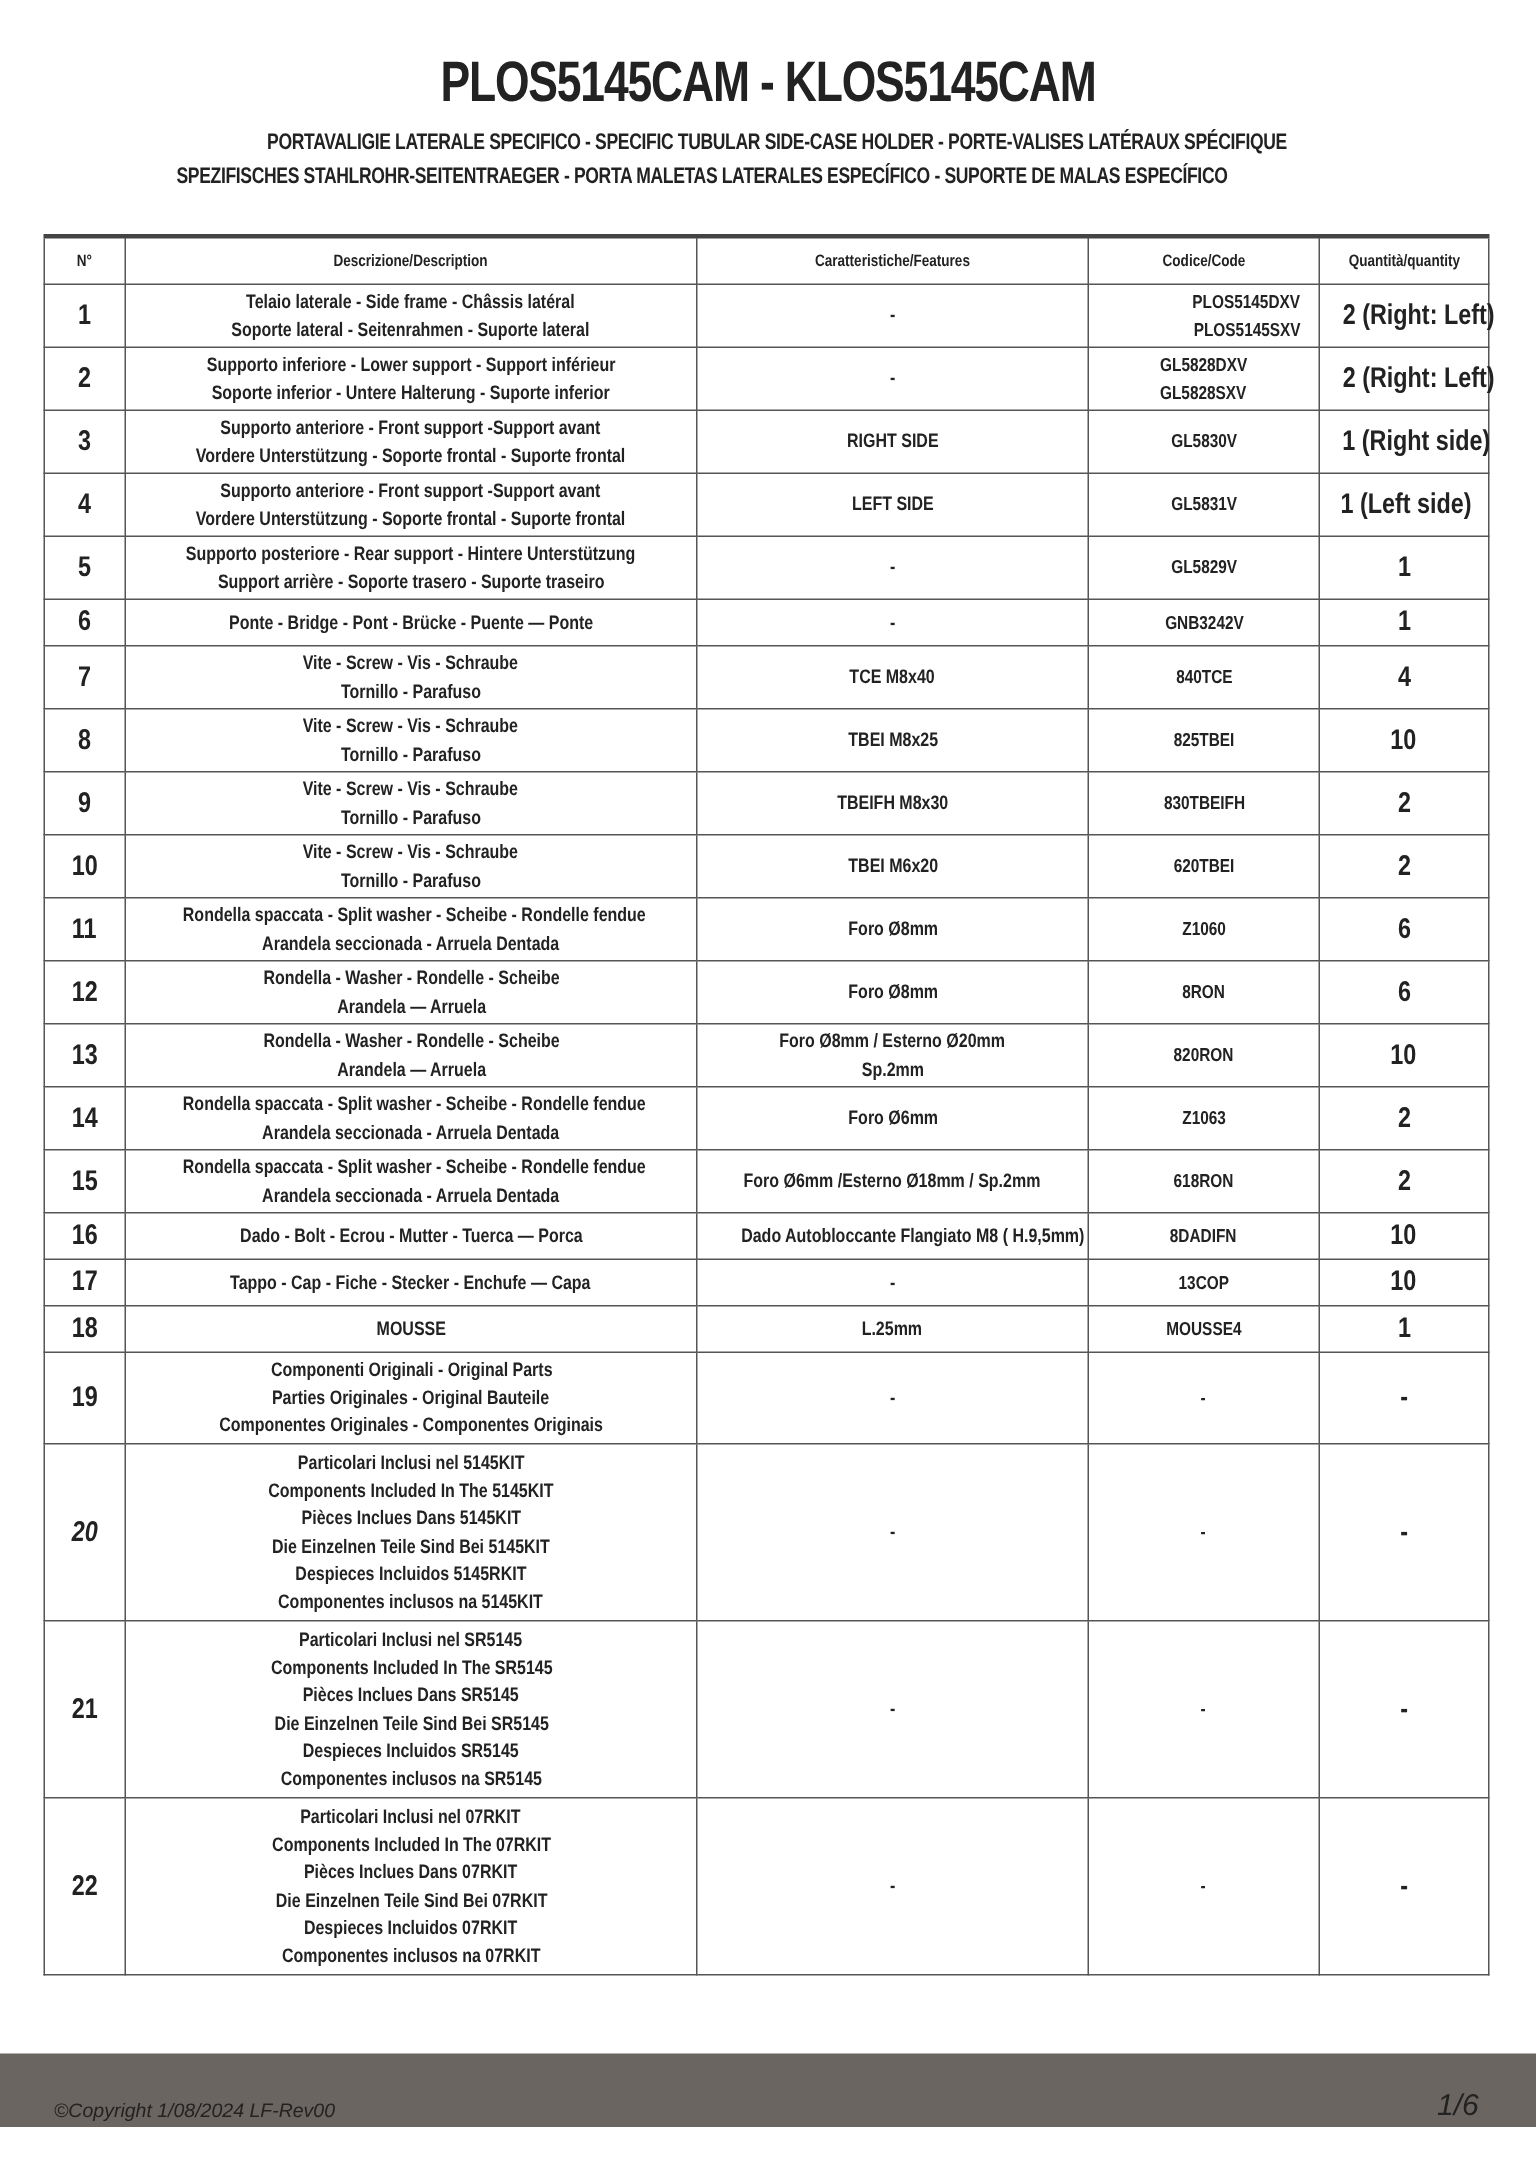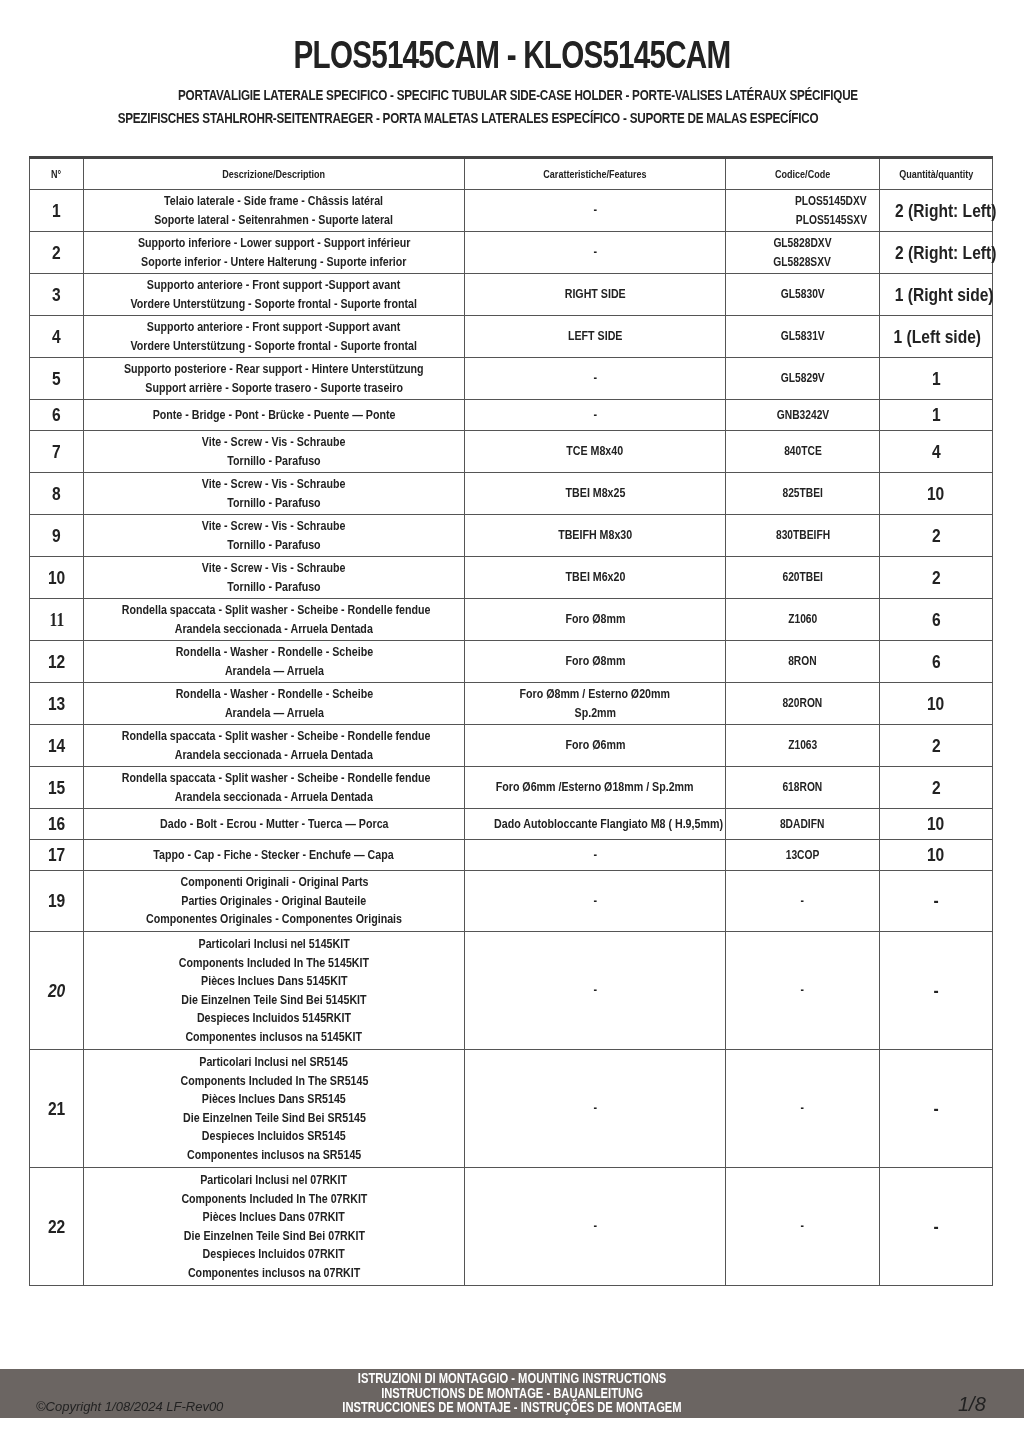--- a/index.html
+++ b/index.html
@@ -261,21 +261,21 @@
           <span class="line"><span class="cell-inner">TBEI M6x20</span></span>
         </td>
         <td class="code" style="height: 41px;">
           <span class="line"><span class="cell-inner">620TBEI</span></span>
         </td>
         <td class="qty" style="height: 41px;">
           <span class="line"><span class="cell-inner">2</span></span>
         </td>
       </tr>
       <tr>
-        <td class="no" style="height: 41px; font-family: Liberation Serif, serif;">
+        <td class="no" style="height: 41px;">
           <span class="line"><span class="cell-inner">11</span></span>
         </td>
         <td class="desc" style="height: 41px;">
           <span class="line"><span class="cell-inner">Rondella spaccata - Split washer - Scheibe - Rondelle fendue</span></span>
           <span class="line"><span class="cell-inner">Arandela seccionada - Arruela Dentada</span></span>
         </td>
         <td class="feat" style="height: 41px;">
           <span class="line"><span class="cell-inner">Foro Ø8mm</span></span>
         </td>
         <td class="code" style="height: 41px;">
@@ -383,20 +383,37 @@
           <span class="line"><span class="cell-inner">Tappo - Cap - Fiche - Stecker - Enchufe — Capa</span></span>
         </td>
         <td class="feat" style="height: 30px;">
           <span class="line"><span class="cell-inner">-</span></span>
         </td>
         <td class="code" style="height: 30px;">
           <span class="line"><span class="cell-inner">13COP</span></span>
         </td>
         <td class="qty" style="height: 30px;">
           <span class="line"><span class="cell-inner">10</span></span>
+        </td>
+      </tr>
+      <tr>
+        <td class="no" style="height: 30px;">
+          <span class="line"><span class="cell-inner">18</span></span>
+        </td>
+        <td class="desc" style="height: 30px;">
+          <span class="line"><span class="cell-inner">MOUSSE</span></span>
+        </td>
+        <td class="feat" style="height: 30px;">
+          <span class="line"><span class="cell-inner">L.25mm</span></span>
+        </td>
+        <td class="code" style="height: 30px;">
+          <span class="line"><span class="cell-inner">MOUSSE4</span></span>
+        </td>
+        <td class="qty" style="height: 30px;">
+          <span class="line"><span class="cell-inner">1</span></span>
         </td>
       </tr>
       <tr>
         <td class="no" style="height: 60px;">
           <span class="line"><span class="cell-inner">19</span></span>
         </td>
         <td class="desc" style="height: 60px;">
           <span class="line"><span class="cell-inner">Componenti Originali - Original Parts</span></span>
           <span class="line"><span class="cell-inner">Parties Originales - Original Bauteile</span></span>
           <span class="line"><span class="cell-inner">Componentes Originales - Componentes Originais</span></span>
@@ -475,19 +492,14 @@
         </td>
         <td class="qty" style="height: 117px;">
           <span class="line"><span class="cell-inner">-</span></span>
         </td>
       </tr>
     </tbody>
 </table>
 
 <div class="footer">
   <div class="copyright">©Copyright 1/08/2024 LF-Rev00</div>
-  <div class="center">
-    <span>ISTRUZIONI DI MONTAGGIO  -  MOUNTING INSTRUCTIONS</span>
-    <span>INSTRUCTIONS DE MONTAGE - BAUANLEITUNG</span>
-    <span>INSTRUCCIONES DE MONTAJE - INSTRUÇÕES DE MONTAGEM</span>
-  </div>
-  <div class="page">1/8</div>
+  <div class="page">1/6</div>
 </div>
 
 </body></html>

